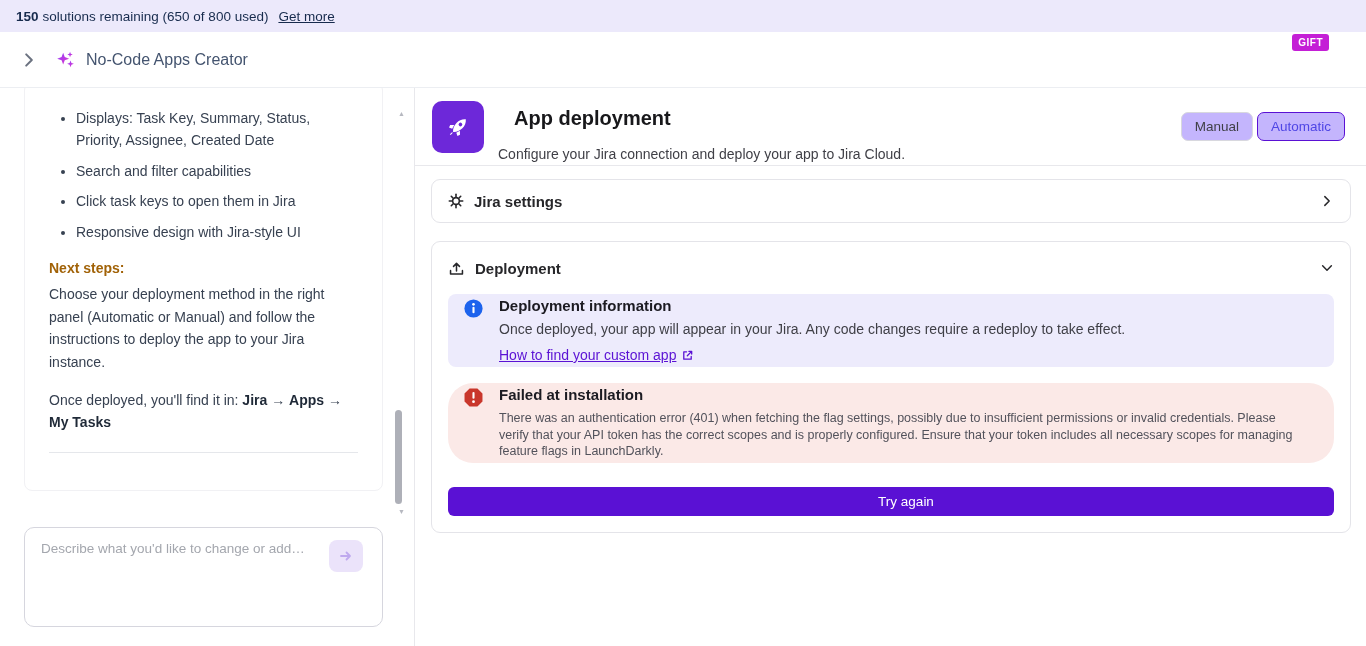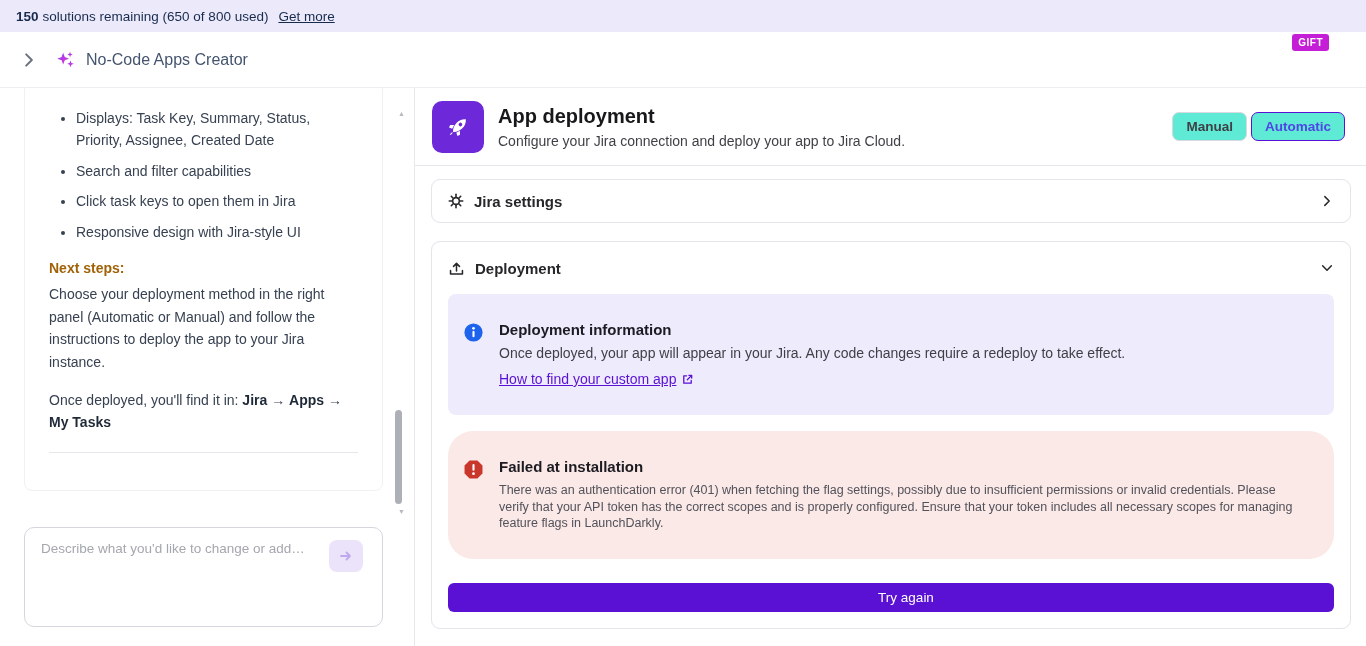--- a/index.html
+++ b/index.html
@@ -52,35 +52,35 @@
   .input-box input::placeholder { color:#a4a7ae; }
   .send { position:absolute; top:12px; right:19px; width:34px; height:32px; border:none; border-radius:8px;
           background:#ebe3fa; display:flex; align-items:center; justify-content:center; cursor:pointer; }
 
   
   .right { position:absolute; top:88px; left:415px; right:0; bottom:0; background:#fff; overflow:hidden; }
   .rp-header { position:absolute; top:0; left:0; right:0; height:78px; border-bottom:1px solid #e8e8ec;
                display:flex; align-items:center; padding:0 21px 0 17px; gap:14px; }
   .app-icon { width:52px; height:52px; border-radius:10px; background:#6d28d9;
               display:flex; align-items:center; justify-content:center; flex:none; }
-  .titles h1 { font-size:20px; margin:0; color:#18181b; font-weight:bold; }
+  .titles h1 { font-size:20px; margin:16px; color:#18181b; font-weight:bold; }
   .titles p  { margin:5px 0 0; font-size:14px; color:#3f3f46; }
   .modes { margin-left:auto; display:flex; gap:4px; align-items:center; }
-  .mode { background:#5eead4; border-radius:7px; padding:6px 13px; font-size:13.5px; font-family:inherit; cursor:pointer;font-weight:bold; }
+  .mode { background:#c4b5fd; border-radius:7px; padding:6px 13px; font-size:13.5px; font-family:inherit; cursor:pointer; }
   .mode.manual { border:1px solid #d8d8de; color:#3f3f46; }
   .mode.auto   { border:1.5px solid #5a11d4; color:#4f46e5; }
 
   .card { position:absolute; left:16px; right:15px; border:1px solid #e4e4e9; border-radius:9px; background:#fff; }
   .card.jira { top:91px; height:44px; display:flex; align-items:center; padding:0 16px; gap:10px; cursor:pointer; }
   .card-label { font-size:15px; font-weight:bold; color:#27272a; }
   .chev { margin-left:auto; display:flex; align-items:center; cursor:pointer; }
   .card.deploy { top:153px; padding:0 16px 16px; }
   .deploy-head { height:52px; display:flex; align-items:center; gap:10px; cursor:pointer; }
 
-  .note { border-radius:8px; padding:27px 16px; display:flex; gap:16px; }
+  .note { border-radius:8px; padding:3px 16px; display:flex; gap:16px; }
   .note.info  { background:#edebfc; }
   .note.error { background:#fbe9e7; margin-top:16px;border-radius:25px; }
   .note-icon { flex:none; margin-top:2px; display:flex; }
   .note-title { font-size:15px; font-weight:bold; color:#1c1b22; margin:0 0 7px; }
   .note-body  { font-size:14px; color:#3f3f46; margin:0 0 9px; }
   .info-link  { font-size:14px; color:#5a11d4; text-decoration:underline; display:inline-flex;
                 align-items:center; gap:5px; cursor:pointer; }
   .err-body   { font-size:12.5px; color:#52525b; line-height:1.32; margin:0; max-width:805px; }
 
   .try-btn { display:block; margin-top:24px; width:100%; height:29px; background:#5a11d4; color:#fff;

